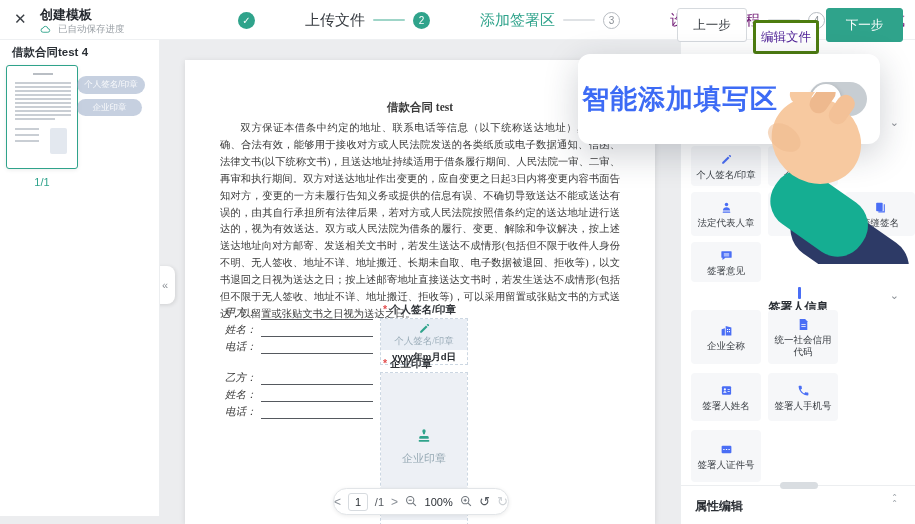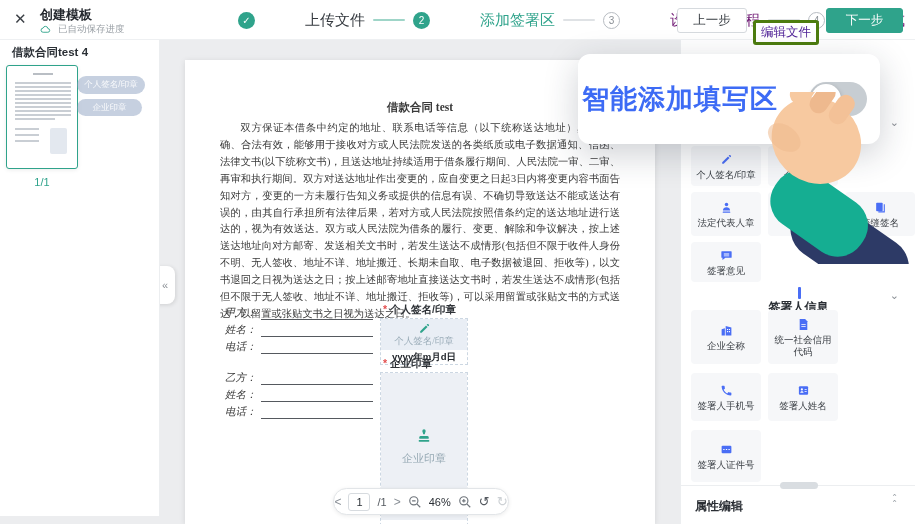--- a/index.html
+++ b/index.html
@@ -15,21 +15,21 @@
   .steps{position:absolute;left:238px;top:0;height:40px;display:flex;align-items:center;gap:8px;}
   .step{display:flex;align-items:center;gap:6px;}
   .dot{width:17px;height:17px;border-radius:50%;display:flex;align-items:center;justify-content:center;font-size:10px;}
   .dot.done,.dot.active{background:#2fa38b;color:#fff;}
   .dot.todo{border:1px solid #b7bcc2;color:#8b9096;background:#fff;}
   .step-label{font-size:15px;color:#33383e;margin-left:44px;}
   .step.active .step-label{color:#2fa38b;}
   .step.todo .step-label{color:#701a75;}
   .sline{width:32px;height:2px;background:#dfe2e5;border-radius:1px;}
   .sline.done{background:#9fd5c8;}
-  .tb-btn{position:absolute;top:8px;height:25px;border-radius:3px;font-size:12.5px;display:flex;align-items:center;justify-content:center;cursor:pointer;}
+  .tb-btn{position:absolute;top:8px;height:34px;border-radius:3px;font-size:12.5px;display:flex;align-items:center;justify-content:center;cursor:pointer;}
   .btn-prev{left:677px;width:70px;background:#fff;border:1px solid #d6dade;color:#33383e;}
   .btn-edit{left:753px;width:66px;background:#fff;border:3px solid #4d7c0f;color:#4c1d95;margin-top:12px;}
   .btn-next{left:826px;width:77px;background:#2fa38b;border:1px solid #2fa38b;color:#fff;}
   
   .sidebar{position:absolute;left:0;top:32px;width:160px;height:484px;background:#fff;border-right:1px solid #eceef0;z-index:10;}
   .doc-title{position:absolute;left:12px;top:13px;font-size:11.5px;font-weight:bold;color:#2b3036;}
   .thumb{position:absolute;left:6px;top:33px;width:72px;height:104px;background:#fff;border:1.5px solid #2fa38b;border-radius:3px;box-shadow:0 1px 4px rgba(0,0,0,.08);cursor:pointer;}
   .t-title{position:absolute;left:26px;top:7px;width:20px;height:2px;background:#b9bec4;}
   .t-line{position:absolute;left:8px;height:1.5px;background:#c9ced4;}
   .t-box{position:absolute;right:10px;top:62px;width:17px;height:26px;background:#e3e8ef;border-radius:2px;}
@@ -227,21 +227,21 @@
 
     <div class="pager">
       <span>&lt;</span>
       <span class="pg-box">1</span>
       <span class="total">/1</span>
       <span>&gt;</span>
       <span class="mag"><svg viewBox="0 0 24 24" fill="none" stroke="currentColor" stroke-width="2">
             <circle cx="10" cy="10" r="7"></circle>
             <path d="M15.5 15.5 21 21M7 10h6"></path>
           </svg></span>
-      <span class="zoomtxt">46%</span>
+      <span class="zoomtxt">100%</span>
       <span class="mag"><svg viewBox="0 0 24 24" fill="none" stroke="currentColor" stroke-width="2">
             <circle cx="10" cy="10" r="7"></circle>
             <path d="M15.5 15.5 21 21M7 10h6M10 7v6"></path>
           </svg></span>
       <span class="undo">↺</span>
       <span class="redo">↻</span>
     </div>
   </div>
 
   <div class="rightpanel">
@@ -320,32 +320,32 @@
               <path d="M5 2h10l4 4v16H5z"></path>
               <path fill="#fff" d="M8 11h8v1.6H8zM8 15h8v1.6H8z"></path>
             </svg></span>
         <span class="lbl">统一社会信用代码</span>
       </div>
     </div>
 
     <div class="prow r5" style="top:333px;">
       <div class="card">
         <span class="ic"><svg viewBox="0 0 24 24" fill="currentColor">
-              <path d="M6.6 10.8c1.4 2.8 3.8 5.2 6.6 6.6l2.2-2.2c.3-.3.7-.4 1-.2 1.1.4 2.3.6 3.6.6.6 0 1 .4 1 1V20c0 .6-.4 1-1 1C10.8 21 3 13.2 3 4c0-.6.4-1 1-1h3.5c.6 0 1 .4 1 1 0 1.2.2 2.4.6 3.6.1.3 0 .7-.2 1l-2.3 2.2z"></path>
-            </svg></span>
-        <span class="lbl">签署人手机号</span>
-      </div>
-      <div class="card">
-        <span class="ic"><svg viewBox="0 0 24 24" fill="currentColor">
               <rect x="3.5" y="4" width="17" height="16" rx="2"></rect>
               <circle fill="#fff" cx="9" cy="10" r="2"></circle>
               <path fill="#fff" d="M6 16c0-1.8 1.4-2.8 3-2.8s3 1 3 2.8H6z"></path>
               <path fill="#fff" d="M14 9h4v1.5h-4zM14 13h4v1.5h-4z"></path>
             </svg></span>
         <span class="lbl">签署人姓名</span>
+      </div>
+      <div class="card">
+        <span class="ic"><svg viewBox="0 0 24 24" fill="currentColor">
+              <path d="M6.6 10.8c1.4 2.8 3.8 5.2 6.6 6.6l2.2-2.2c.3-.3.7-.4 1-.2 1.1.4 2.3.6 3.6.6.6 0 1 .4 1 1V20c0 .6-.4 1-1 1C10.8 21 3 13.2 3 4c0-.6.4-1 1-1h3.5c.6 0 1 .4 1 1 0 1.2.2 2.4.6 3.6.1.3 0 .7-.2 1l-2.3 2.2z"></path>
+            </svg></span>
+        <span class="lbl">签署人手机号</span>
       </div>
     </div>
 
     <div class="prow r6" style="top:390px;">
       <div class="card">
         <span class="ic"><svg viewBox="0 0 24 24" fill="currentColor">
               <rect x="3" y="5" width="18" height="14" rx="2"></rect>
               <path fill="#fff" d="M6 11h2.4v2H6zM10.8 11h2.4v2h-2.4zM15.6 11h2.4v2h-2.4z"></path>
             </svg></span>
         <span class="lbl">签署人证件号</span>

